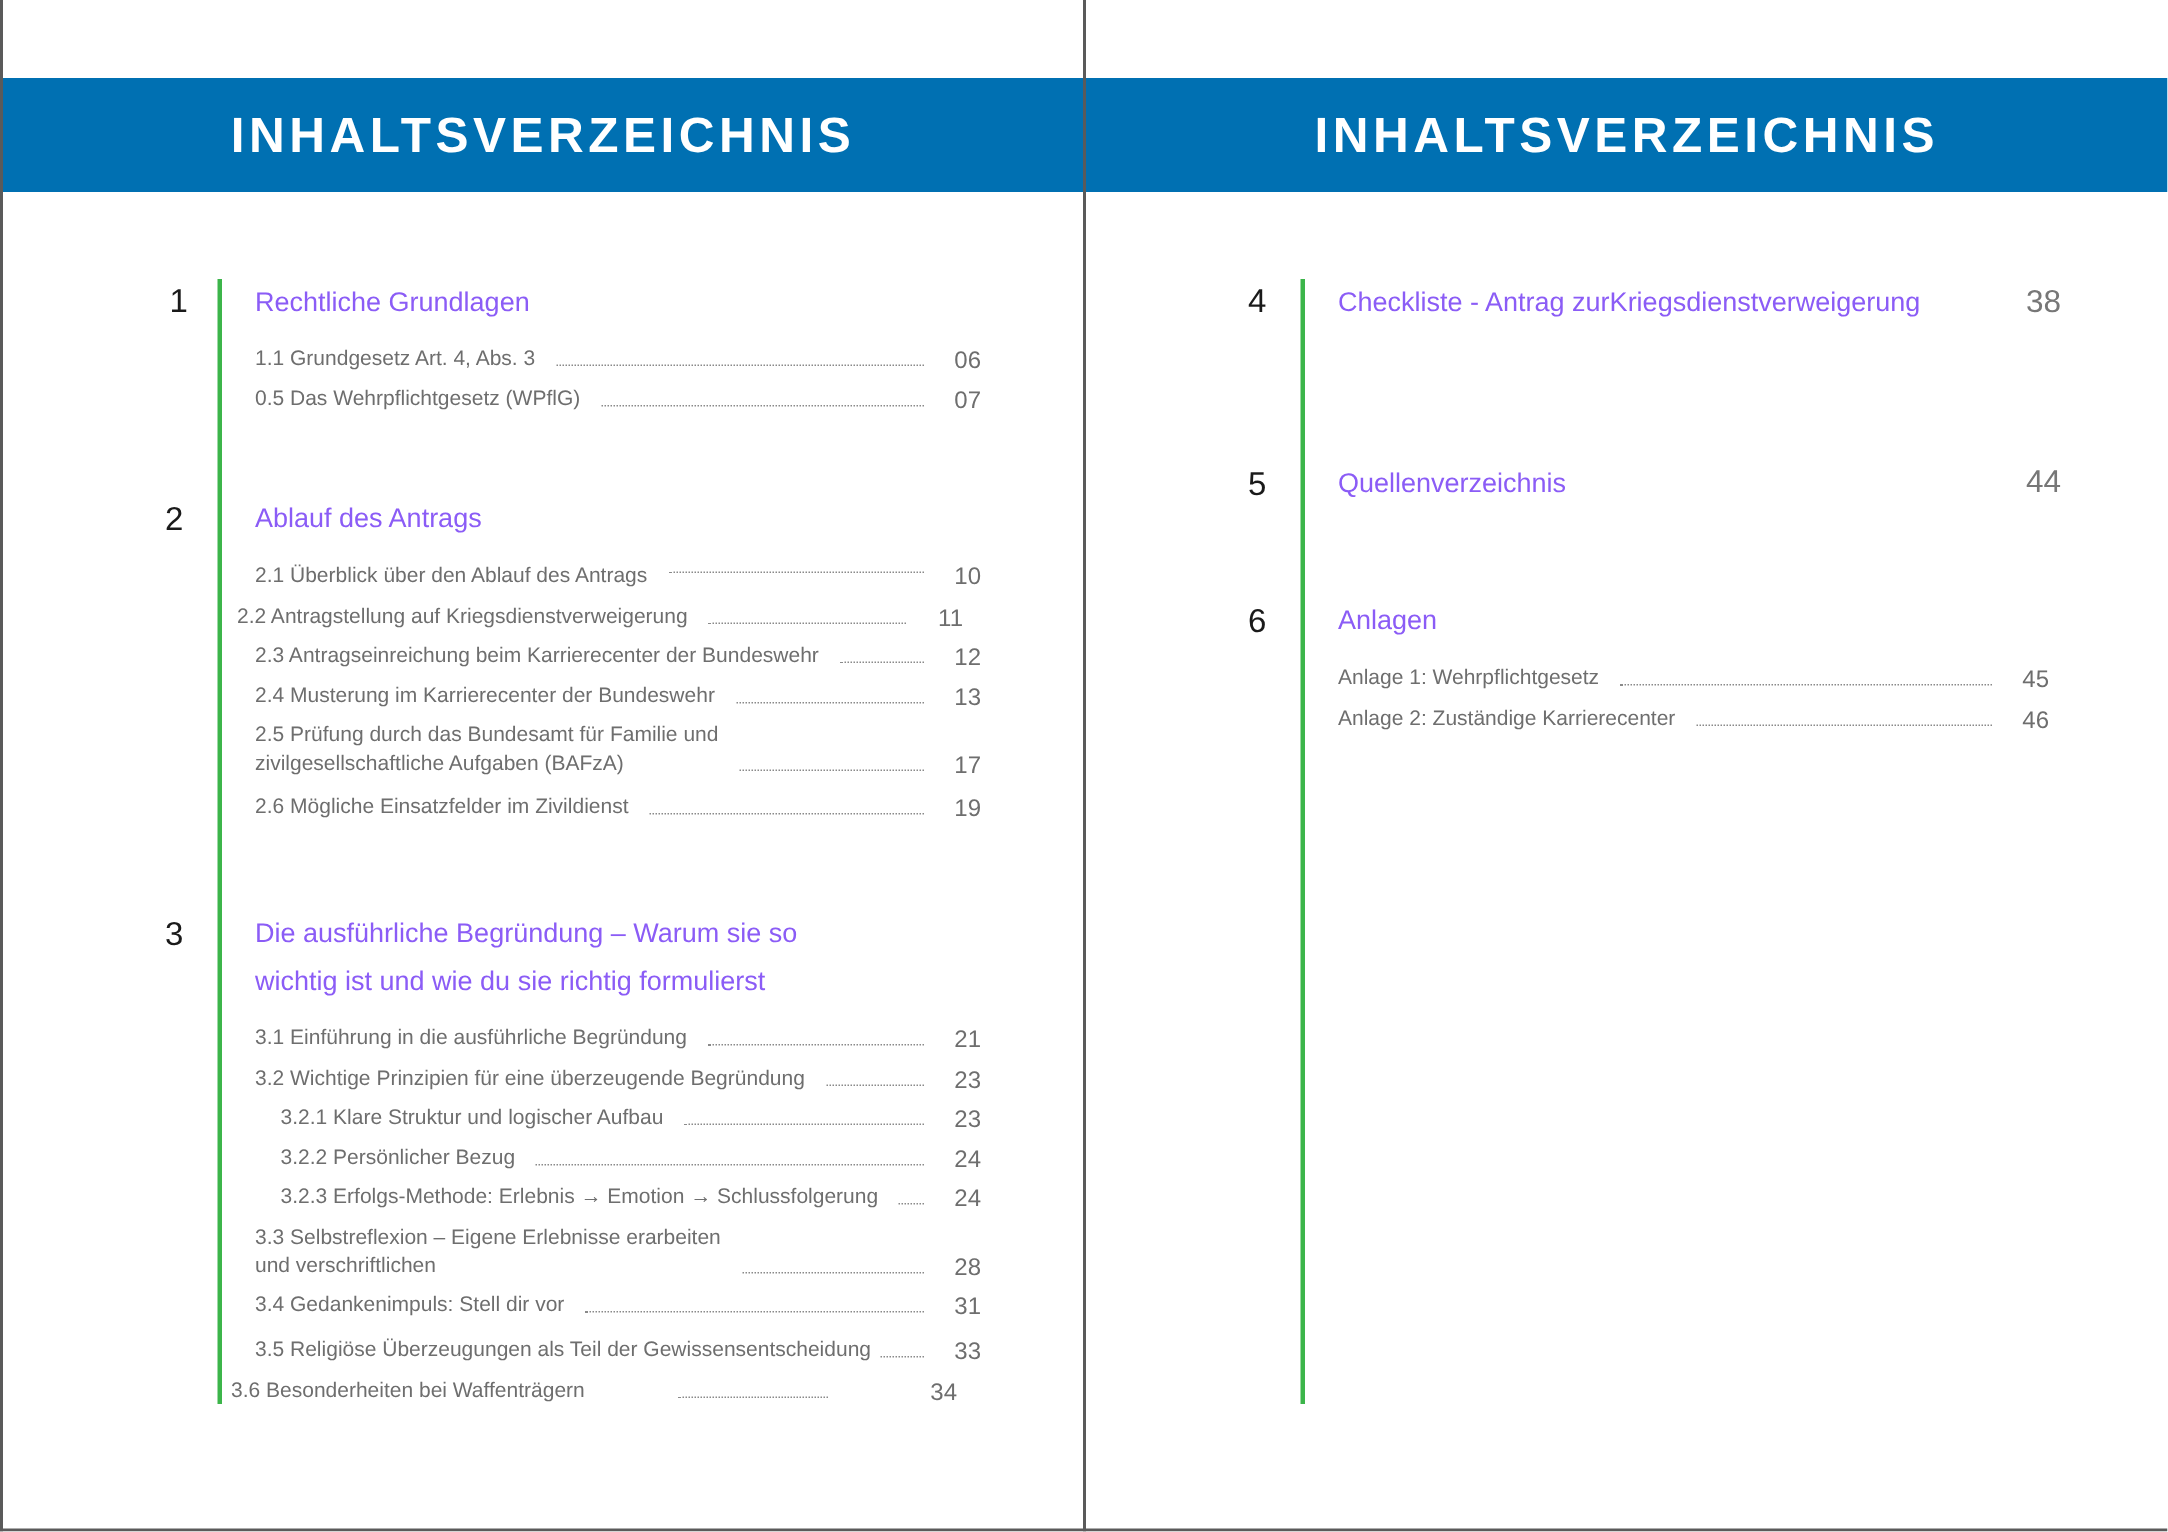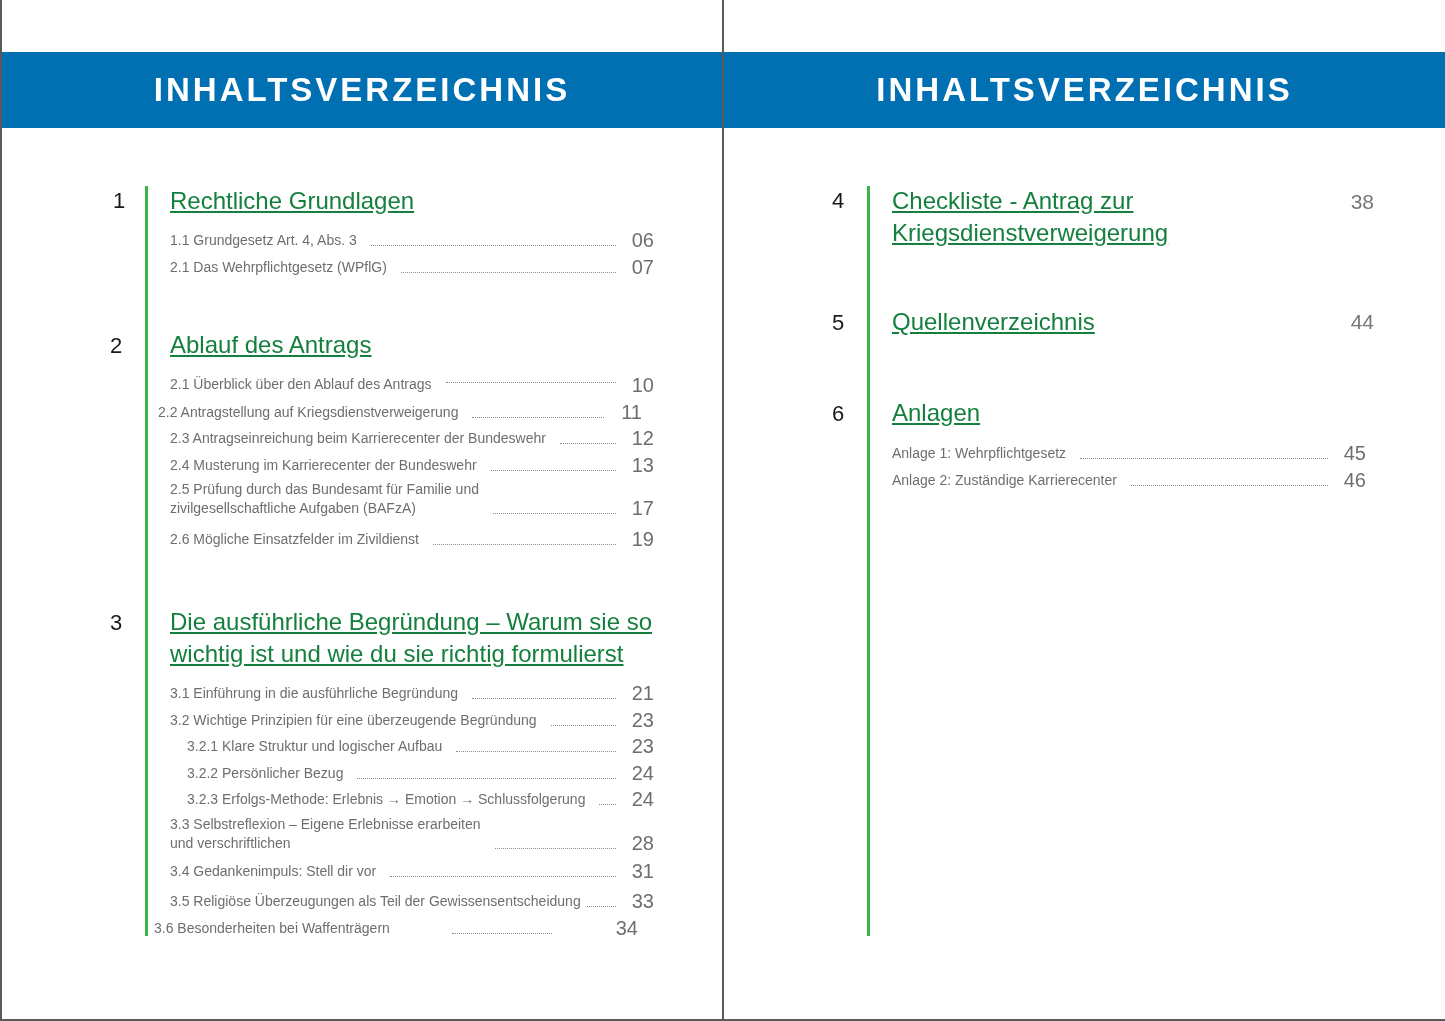--- a/index.html
+++ b/index.html
@@ -9,49 +9,49 @@
   .page { position: absolute; top: 0; height: 1021px; background: #fff; }
   .page-left { left: 0; width: 724px; border-left: 2px solid #5a5a5a; border-right: 2px solid #5a5a5a; border-bottom: 2px solid #5a5a5a; }
   .page-right { left: 724px; width: 721px; border-bottom: 2px solid #5a5a5a; }
 
   .banner { position: absolute; top: 52px; left: 0; right: 0; height: 76px; background: #0070b2; display: flex; align-items: center; justify-content: center; }
   .banner-title { color: #ffffff; font-family: "Liberation Sans", sans-serif; font-weight: bold; font-size: 33px; letter-spacing: 3px; }
 
   .green-bar { position: absolute; width: 3px; background: #3cb54a; }
 
   .sec-num { position: absolute; font-size: 22px; color: #1a1a1a; }
-  .sec-title { position: absolute; font-size: 24px; color: #15803d; line-height: 32px; text-decoration: underline; }
+  .sec-title { position: absolute; font-size: 18px; color: #8b5cf6; line-height: 32px; }
   .sec-page { position: absolute; font-size: 21px; color: #777; text-align: right; width: 40px; }
 
   .entry { position: absolute; display: flex; align-items: flex-end; font-size: 14px; color: #6e6e6e; }
   .entry .label { white-space: nowrap; line-height: 19px; }
   .entry .label-wrap { white-space: normal; line-height: 19px; }
   .entry .dots { flex: 1; border-bottom: 1.5px dotted #8a8a8a; margin: 0 14px 4px 14px; height: 1px; }
-  .entry .pg { font-size: 20px; color: #6e6e6e; width: 24px; text-align: right; margin-bottom: -2px; }
+  .entry .pg { font-size: 16px; color: #6e6e6e; width: 24px; text-align: right; margin-bottom: -2px; }
 </style>
 </head>
 <body>
 
 <div class="page page-left">
   <div class="banner">
     <span class="banner-title">INHALTSVERZEICHNIS</span>
   </div>
 
   <div class="green-bar" style="left:143px; top:186px; height:750px;"></div>
 
   <span class="sec-num" style="left:111px; top:188px;">1</span>
   <span class="sec-title" style="left:168px; top:185px;">Rechtliche Grundlagen</span>
 
   <div class="entry" style="left:168px; top:229px; width:484px;">
     <span class="label">1.1  Grundgesetz Art. 4, Abs. 3</span>
     <span class="dots"></span>
     <span class="pg">06</span>
   </div>
   <div class="entry" style="left:168px; top:256px; width:484px;">
-    <span class="label">2.1  Das Wehrpflichtgesetz (WPflG)</span>
+    <span class="label">0.5  Das Wehrpflichtgesetz (WPflG)</span>
     <span class="dots"></span>
     <span class="pg">07</span>
   </div>
 
   <span class="sec-num" style="left:108px; top:333px;">2</span>
   <span class="sec-title" style="left:168px; top:329px;">Ablauf des Antrags</span>
 
   <div class="entry" style="left:168px; top:374px; width:484px;align-items:center;">
     <span class="label">2.1  Überblick über den Ablauf des Antrags</span>
     <span class="dots"></span>
@@ -143,21 +143,21 @@
 </div>
 
 <div class="page page-right">
   <div class="banner">
     <span class="banner-title">INHALTSVERZEICHNIS</span>
   </div>
 
   <div class="green-bar" style="left:143px; top:186px; height:750px;"></div>
 
   <span class="sec-num" style="left:108px; top:188px;">4</span>
-  <span class="sec-title" style="left:168px; top:185px; display:flex; flex-direction:column;">
+  <span class="sec-title" style="left:168px; top:185px; display:flex; flex-direction:row;">
     <span>Checkliste - Antrag zur</span>
     <span>Kriegsdienstverweigerung</span>
   </span>
   <span class="sec-page" style="left:610px; top:190px;">38</span>
 
   <span class="sec-num" style="left:108px; top:310px;">5</span>
   <span class="sec-title" style="left:168px; top:306px;">Quellenverzeichnis</span>
   <span class="sec-page" style="left:610px; top:310px;">44</span>
 
   <span class="sec-num" style="left:108px; top:401px;">6</span>

